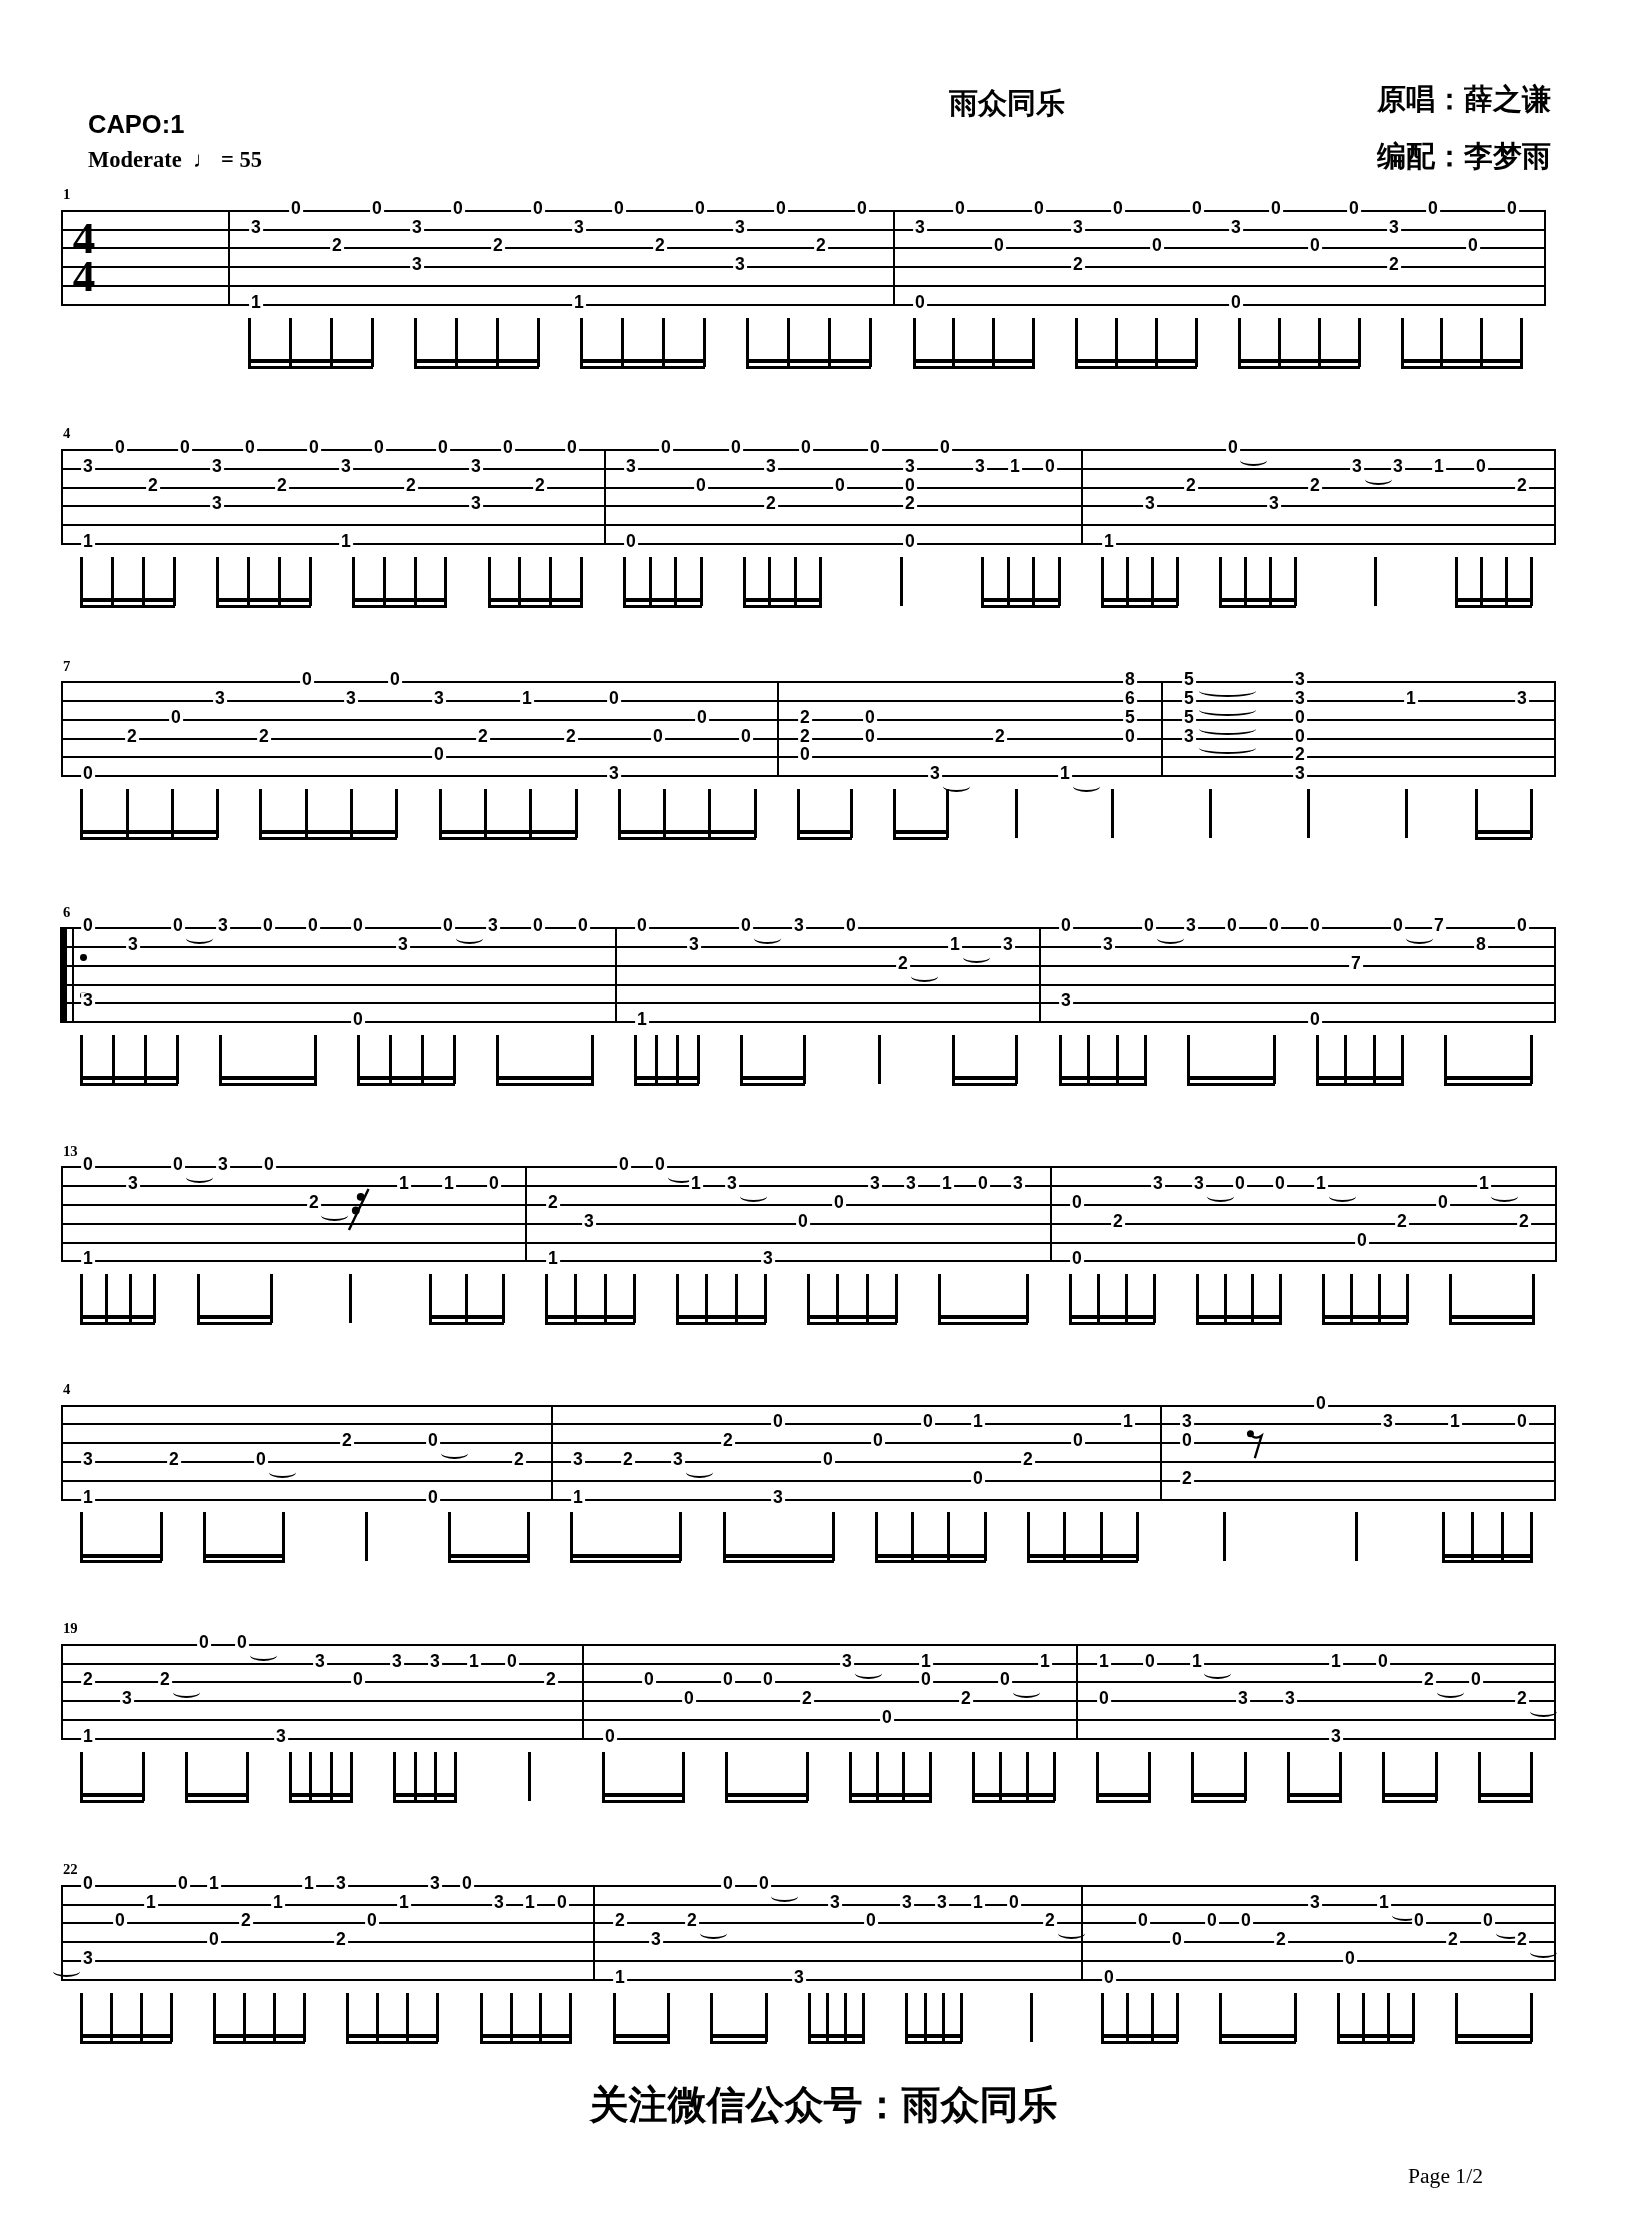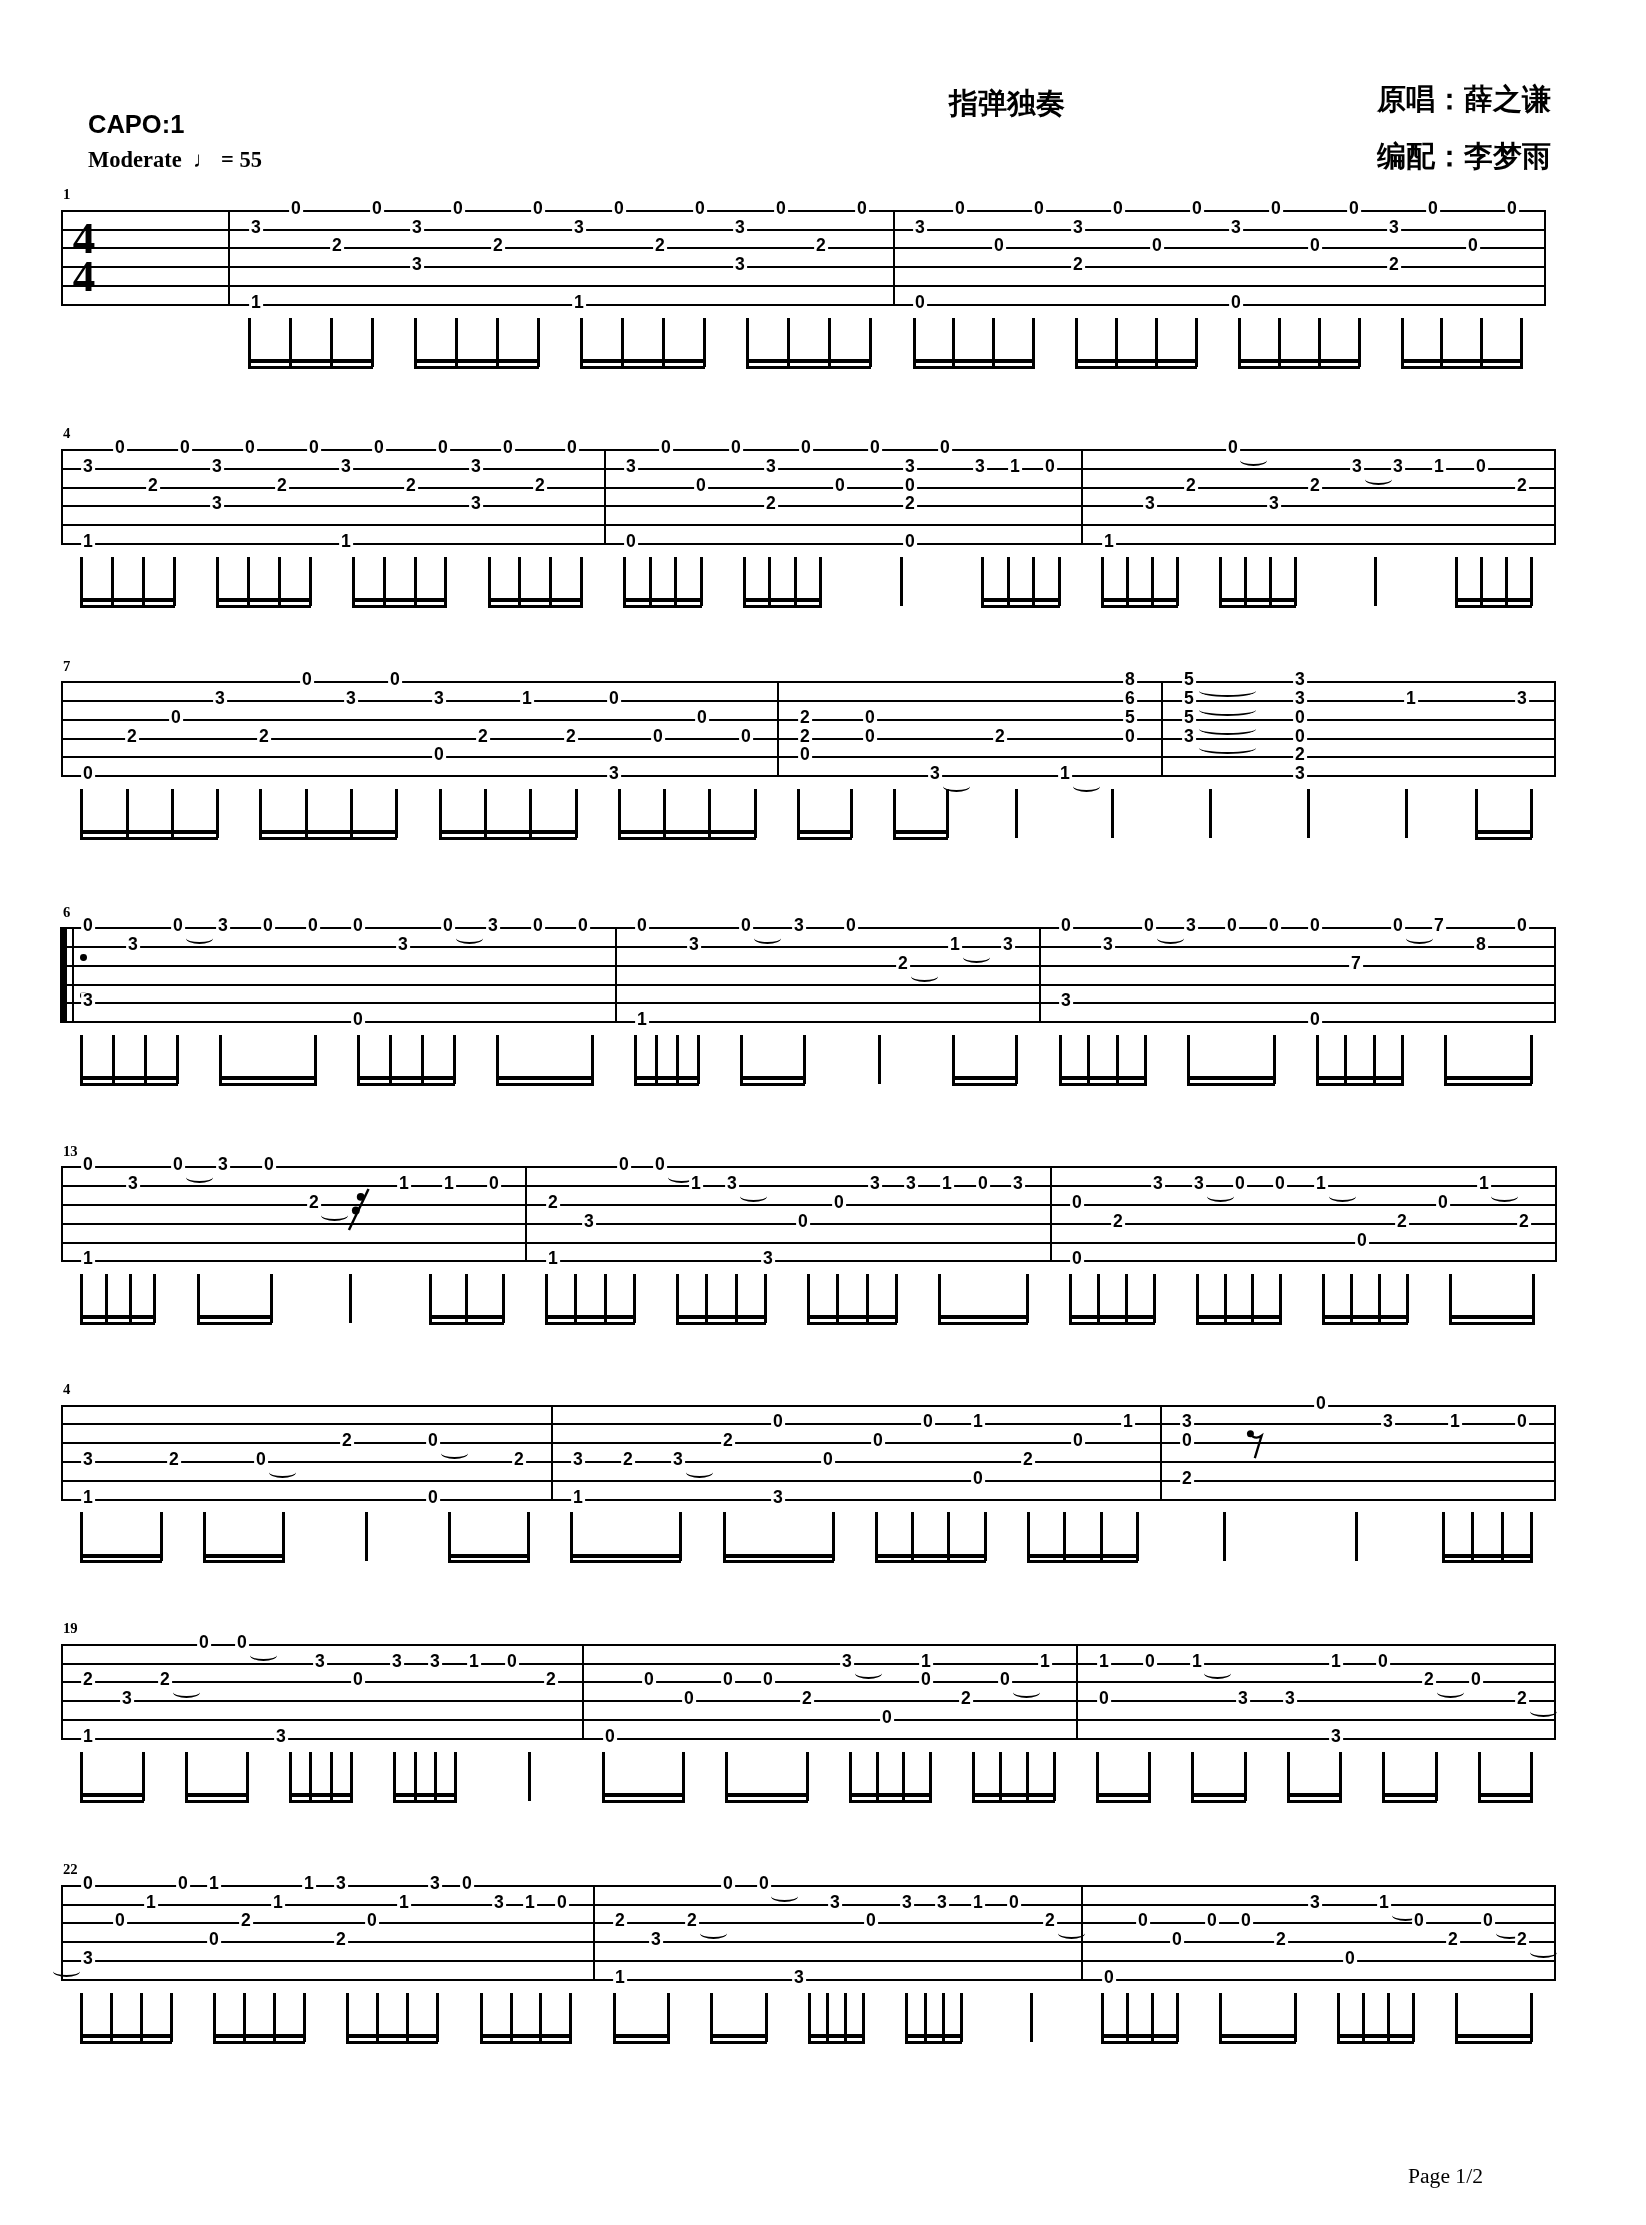--- a/index.html
+++ b/index.html
@@ -25,21 +25,21 @@
   .beam-bar{position:absolute;background:#000;}
   .tsig{position:absolute;font-size:45px;font-weight:900;line-height:1;
         font-family:"Liberation Serif",serif;transform:translate(-50%,-50%);}
   .repeat-dot{position:absolute;width:6.9px;height:6.9px;border-radius:50%;background:#000;}
   .sym{position:absolute;}
 </style>
 </head>
 <body>
 
 <div class="page">
-  <div class="abs subtitle" style="left:949px;top:84px;">指弹独奏</div>
+  <div class="abs subtitle" style="left:949px;top:84px;">雨众同乐</div>
   <div class="abs credit" style="left:1237px;top:80px;">原唱：薛之谦</div>
   <div class="abs credit" style="left:1237px;top:137px;">编配：李梦雨</div>
   <div class="abs capo" style="left:88px;top:110px;">CAPO:1</div>
   <div class="abs tempo" style="left:88px;top:147px;">
     <span>Moderate</span>&nbsp;&nbsp;<span style="font-weight:900;">♩ = 55</span>
   </div>
 
   <div id="tab-area">
       <div class="measure-number" style="left: 63px; top: 186px;">1</div>
       <div class="staff-line" style="left: 61px; top: 210px; width: 1483px;"></div>
@@ -932,15 +932,16 @@
       <div class="stem" style="left: 1387px; top: 1993px; height: 49px;"></div>
       <div class="stem" style="left: 1412px; top: 1993px; height: 49px;"></div>
       <div class="beam-bar" style="left: 1337px; top: 2034px; width: 77px; height: 3.9px;"></div>
       <div class="beam-bar" style="left: 1337px; top: 2041px; width: 77px; height: 2.9px;"></div>
       <div class="stem" style="left: 1455px; top: 1993px; height: 49px;"></div>
       <div class="stem" style="left: 1530px; top: 1993px; height: 49px;"></div>
       <div class="beam-bar" style="left: 1455px; top: 2034px; width: 77px; height: 3.9px;"></div>
       <div class="beam-bar" style="left: 1455px; top: 2041px; width: 77px; height: 2.9px;"></div>
     </div>
 
+  <div class="abs footer" style="left:0;top:2078px;width:1647px;text-align:center;">关注微信公众号：雨众同乐</div>
   <div class="abs pagenum" style="left:1408px;top:2164px;">Page 1/2</div>
 </div>
 
 
 </body></html>

